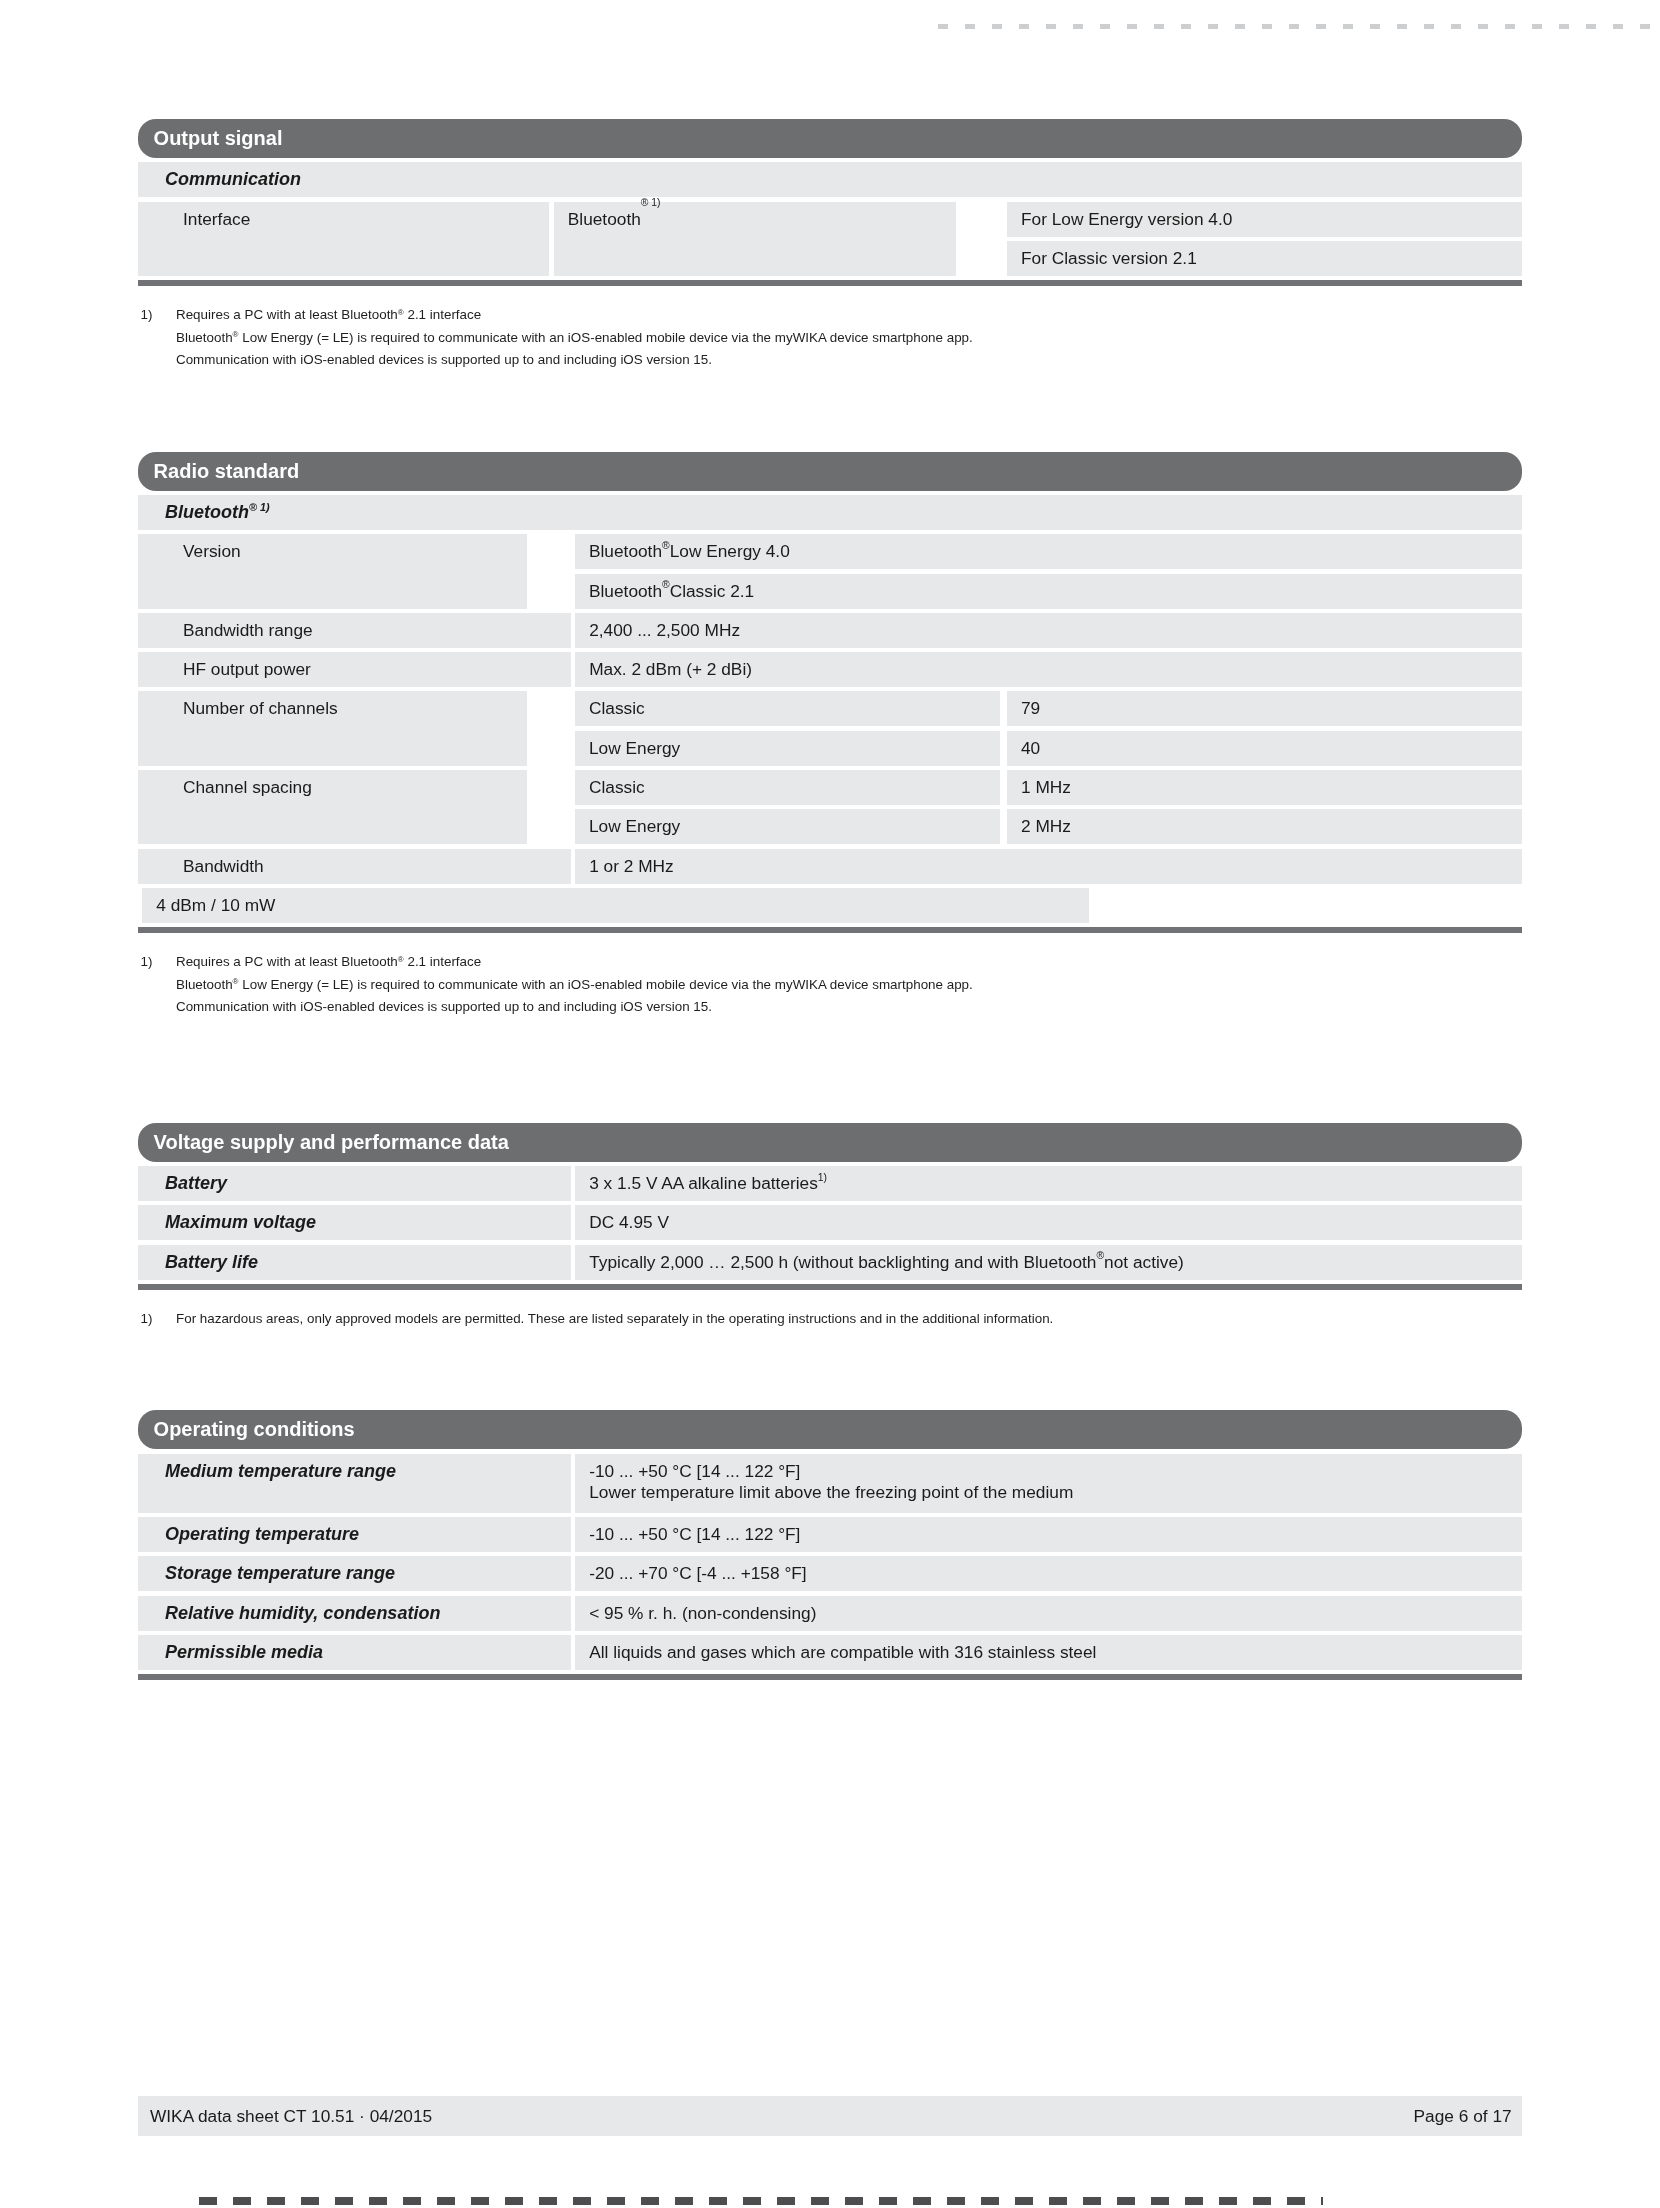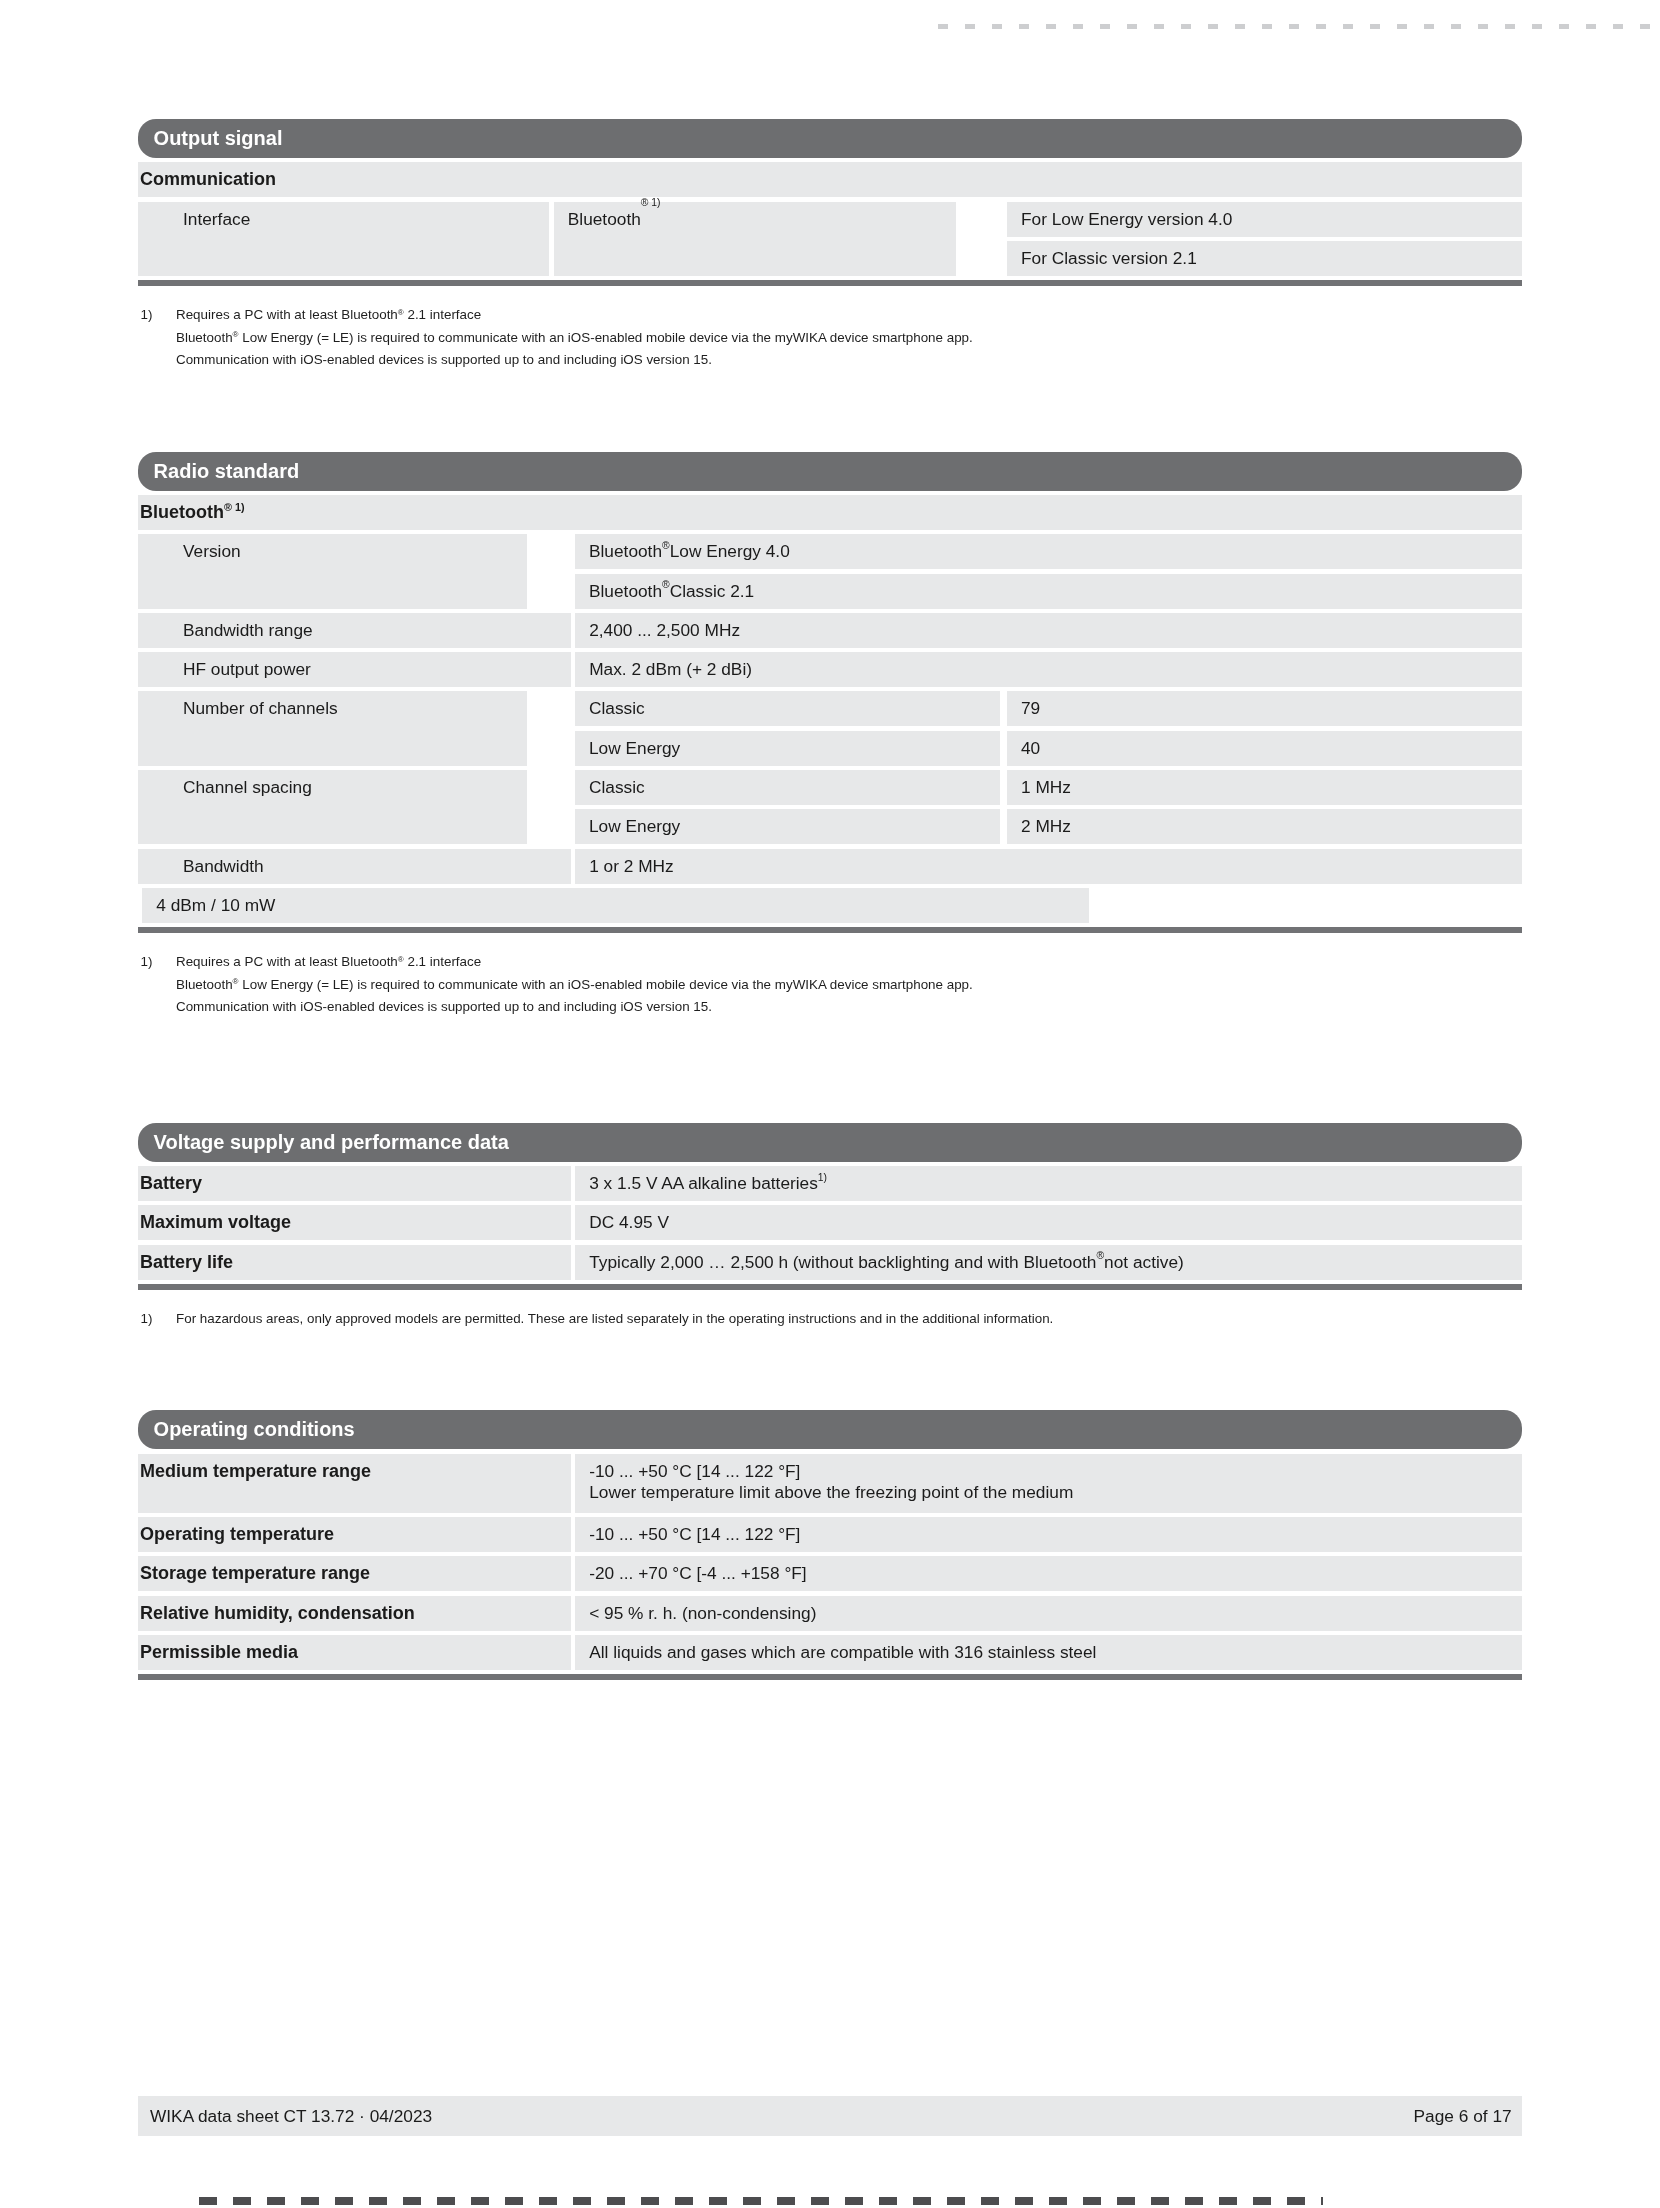--- a/index.html
+++ b/index.html
@@ -34,21 +34,21 @@
   .cell {
     background:var(--row-bg,#e7e8e9);
     min-height:35px; display:flex; align-items:center;
     font-size:17.3px; line-height:21px; box-sizing:border-box;
   }
   .c1 { width:433px; }
   .c2 { width:425px; margin-left:4.3px; }
   .c23 { width:947px; margin-left:4.3px; }
   .cfull { width:1384px; }
   .lab { padding-left:45px; }
-  .lab-bold { padding-left:2px; font-weight:bold; font-size:18px; }
+  .lab-bold { padding-left:27px; font-weight:bold; font-size:18px;font-style:italic; }
   .val { padding-left:14px; }
   .tall { align-items:flex-start; padding-top:7px; }
   .stack { display:flex; flex-direction:column; margin-left:4.3px; width:947px;padding-left:44px; }
   .stack .subrow { display:flex; }
   .stack .subrow + .subrow { margin-top:4.3px; }
   .sc2 { width:425px; }
   .sc3 { width:515px; margin-left:7px; }
   .sfull { width:947px; }
   .two-line { align-items:flex-start; padding-top:7px; min-height:59px; flex-direction:column; justify-content:flex-start; }
   .two-line .vline { display:block; }
@@ -260,20 +260,20 @@
         <div class="cell c1 lab-bold">Permissible media</div>
         <div class="cell c23 val">All liquids and gases which are compatible with 316 stainless steel</div>
       </div>
 
       <div class="t-bottom"></div>
     </div>
 
   </div>
 
   <div class="footer">
-    <span>WIKA data sheet CT 13.72 · 04/2023</span>
+    <span>WIKA data sheet CT 10.51 · 04/2015</span>
     <span>Page 6 of 17</span>
   </div>
 
   <div class="perf-bottom"></div>
 
 </div>
 
 
 </body></html>

